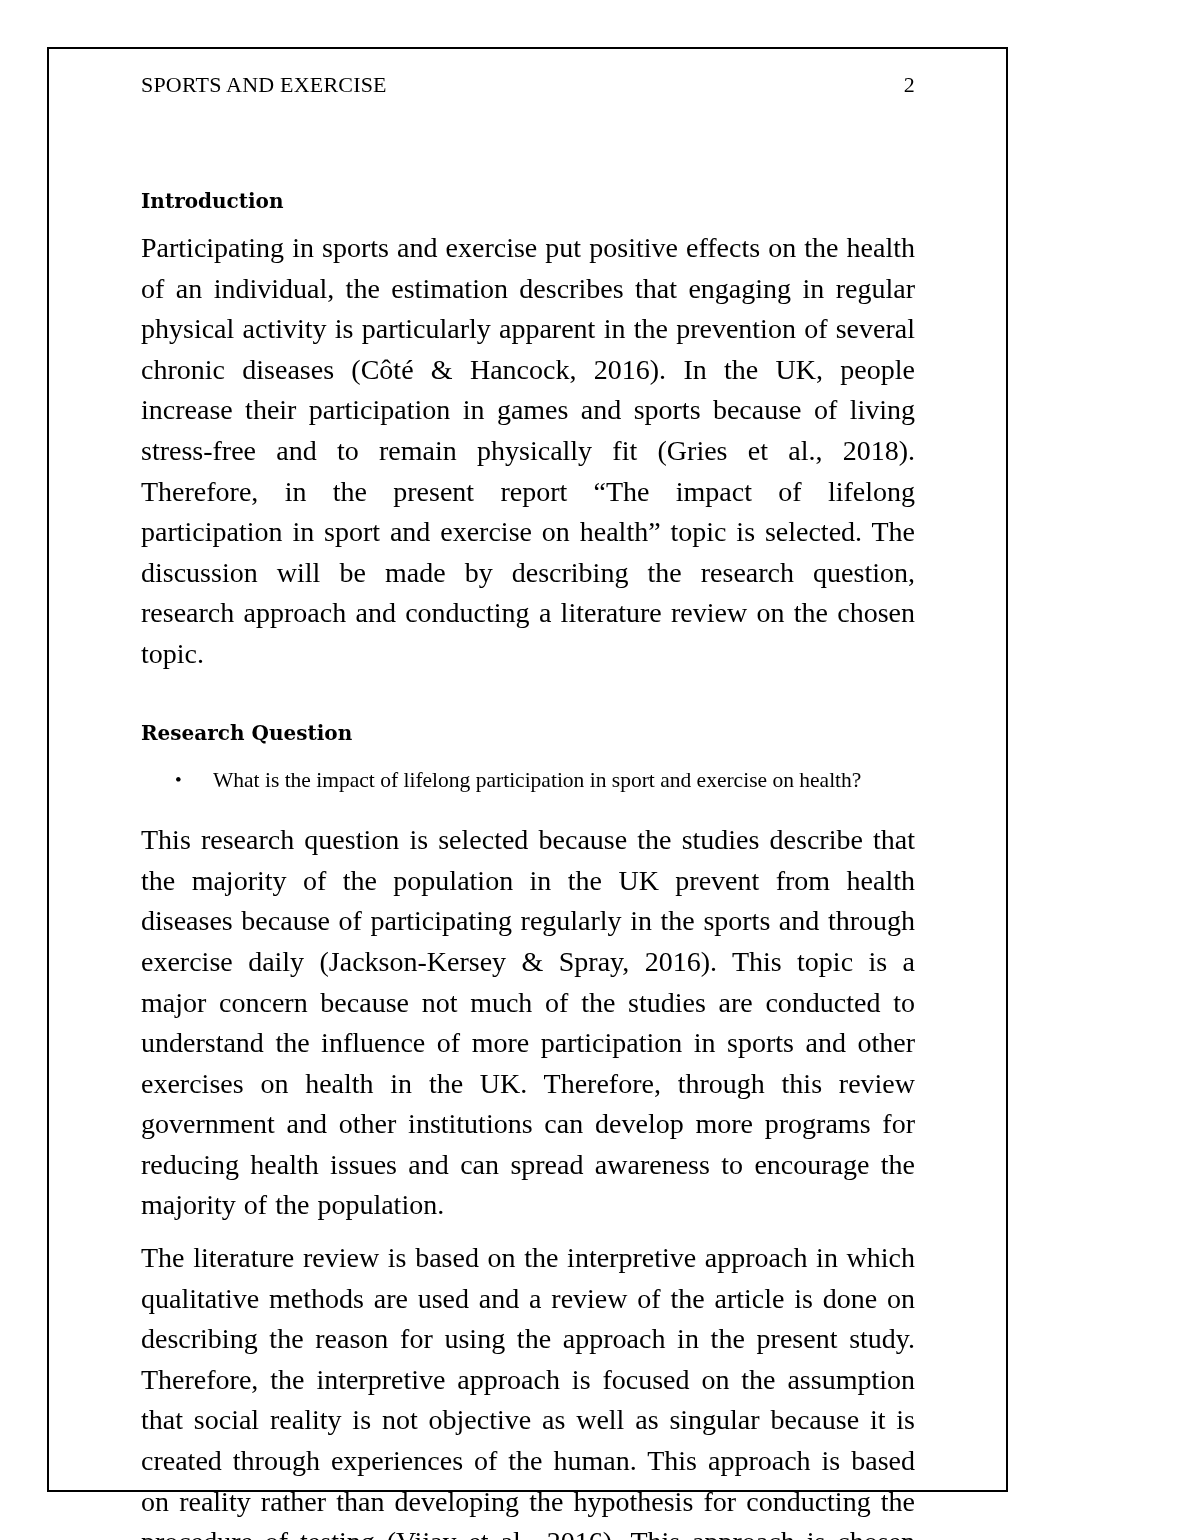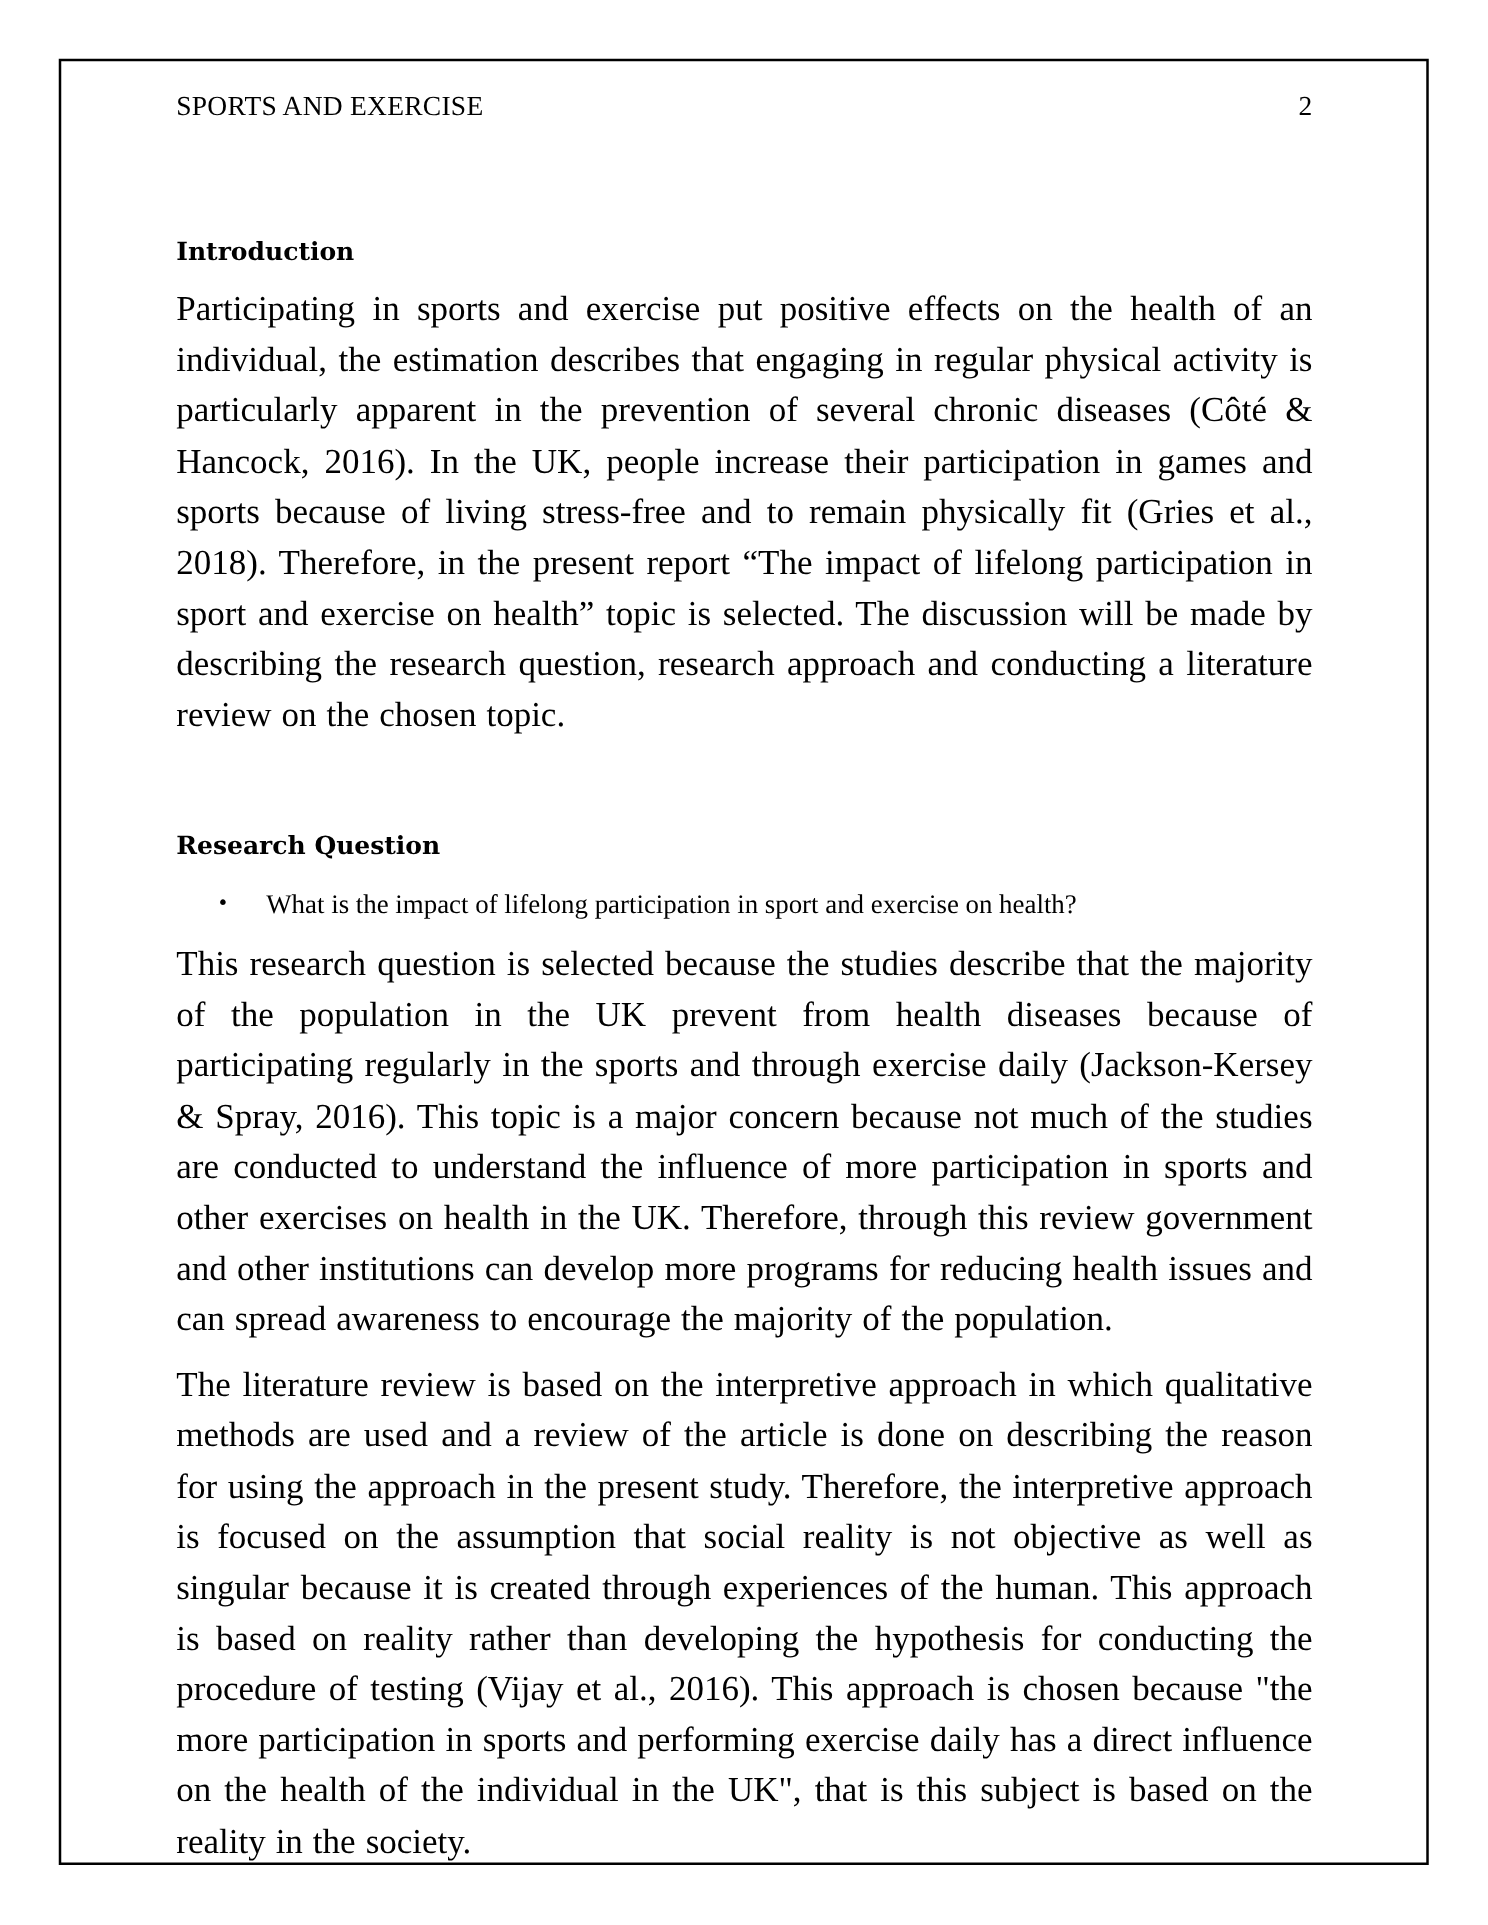--- a/index.html
+++ b/index.html
@@ -12,21 +12,21 @@
     width: 1190px;
     height: 1540px;
     background: #ffffff;
     font-family: "Liberation Serif", serif;
     color: #000000;
   }
   .page-frame {
     position: absolute;
     left: 47px;
     top: 47px;
-    width: 1096px;
+    width: 961px;
     height: 1445px;
     box-sizing: border-box;
     border: 2px solid #000000;
     padding: 23px 91px 0 92px;
     background: #ffffff;
   }
   .running-header {
     display: flex;
     justify-content: space-between;
     align-items: baseline;
@@ -35,29 +35,29 @@
     letter-spacing: 0.2px;
   }
   .heading {
     font-family: "DejaVu Serif", serif;
     font-size: 20px;
     line-height: 30px;
     font-weight: bold;
     margin: 0;
   }
   .h-first { margin-top: 88px; }
-  .h-later { margin-top: 68px; }
+  .h-later { margin-top: 43px; }
   .para {
     font-size: 28px;
     line-height: 40.6px;
     text-align: justify;
     margin: 12px 0 0 0;
     word-spacing: 1px;
   }
-  .para-after-bullet { margin-top: 8px; }
+  .para-after-bullet { margin-top: 20px; }
   .bullet-row {
     display: flex;
     margin-top: 12px;
     font-size: 21.5px;
     line-height: 40.6px;
   }
   .bullet-glyph {
     margin-left: 34px;
     width: 38px;
     flex: 0 0 38px;

